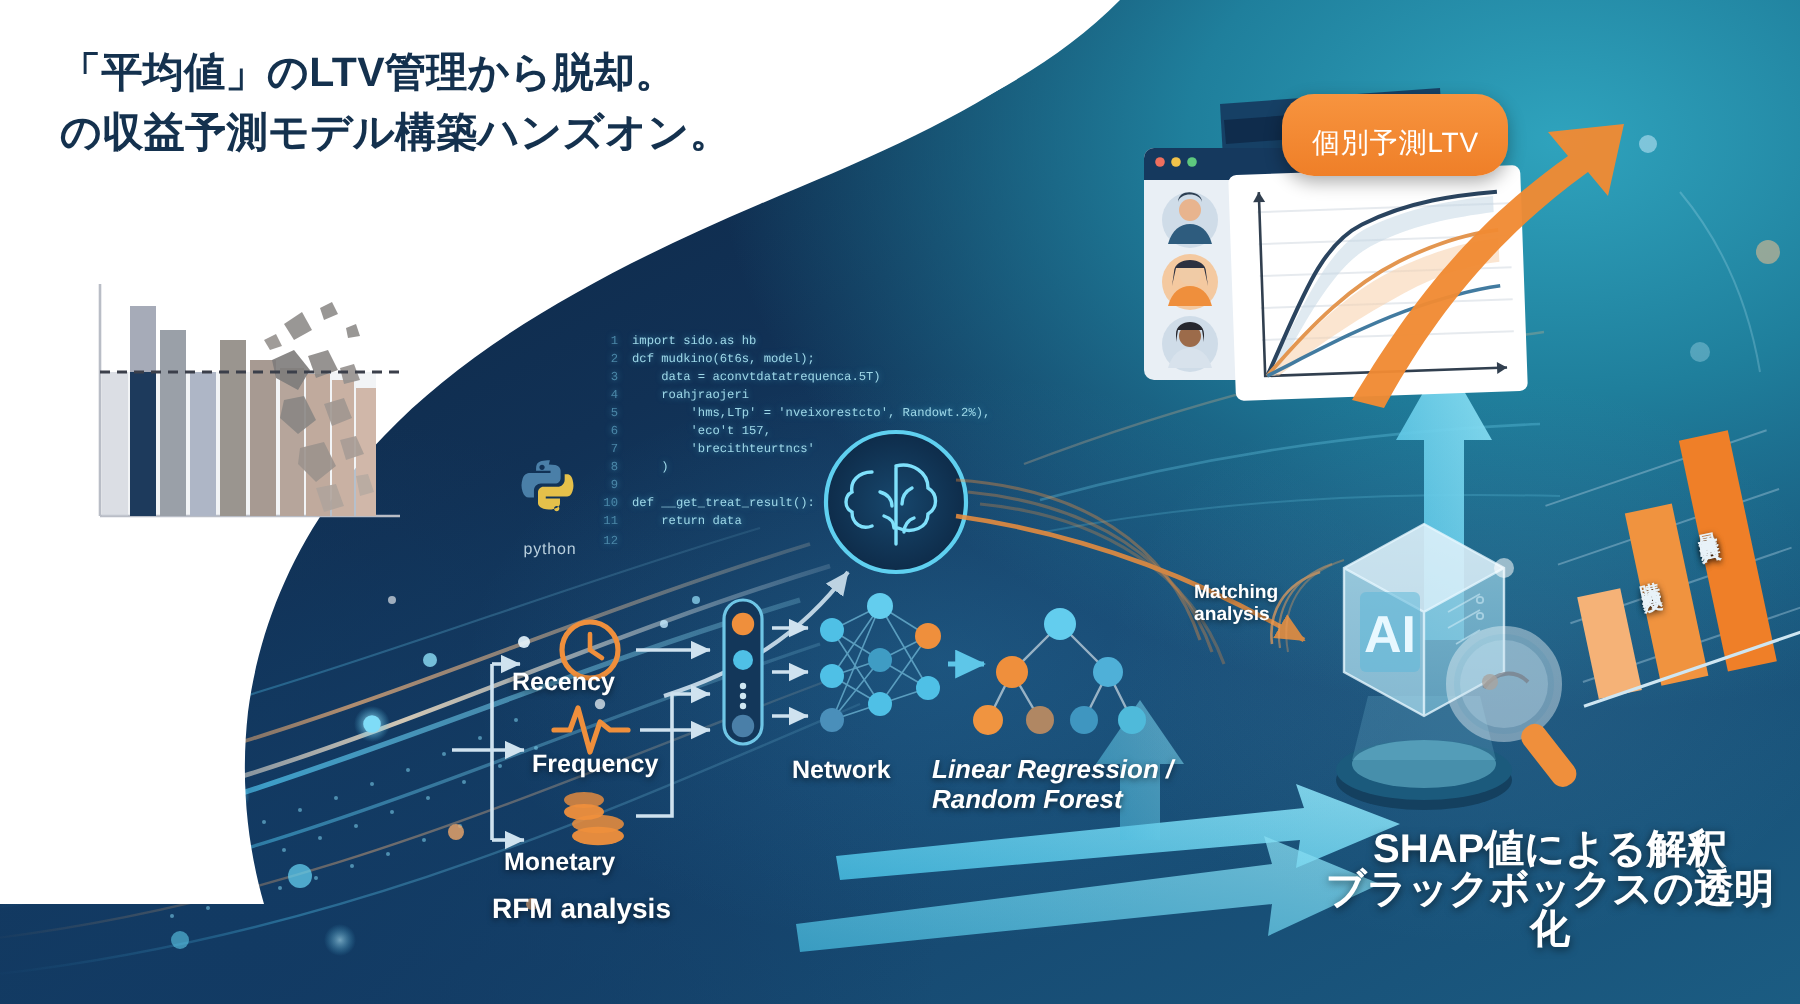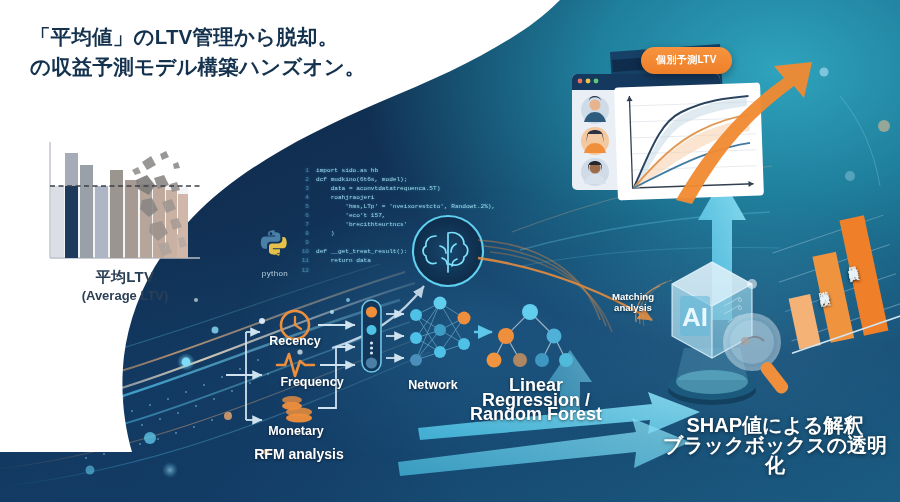--- a/index.html
+++ b/index.html
@@ -50,43 +50,43 @@
     filter:blur(.34px);
   }
   .codeblk .ln{ color:#4b87a8; display:inline-block; width:13px; text-align:right; margin-right:7px; }
 
   
   .pylogo{ position:absolute; left:258px; top:228px; z-index:27; text-align:center; }
   .pylogo .cap{ font-size:8px; color:#b9cfdd; margin-top:3px; letter-spacing:.4px; }
 
   
   .plabel{ position:absolute; color:#ffffff; font-weight:700; z-index:28;
-           text-shadow:0 1px 3px rgba(0,0,0,.55); text-align:center; }
+           text-shadow:0 1px 3px rgba(0,0,0,.55); text-align:left; }
   .lb-recency  { left:256px; top:334px; width:78px; font-size:12.5px; }
   .lb-frequency{ left:266px; top:375px; width:92px; font-size:12.5px; }
   .lb-monetary { left:252px; top:424px; width:88px; font-size:12.5px; }
   .lb-rfm      { left:246px; top:446px; width:106px; font-size:14px; }
   .lb-feature  { left:340px; top:378px; width:70px; font-size:12.5px; line-height:14px; }
   .lb-network  { left:396px; top:378px; width:74px; font-size:12.5px; }
-  .lb-forest   { left:466px; top:378px; width:140px; font-size:18px; line-height:14.5px; }
+  .lb-forest   { left:466px; top:378px; width:140px; font-size:13px; line-height:14.5px;font-style:italic; }
   .lb-matching { left:597px; top:291px; width:72px; font-size:9.6px; line-height:11px; font-weight:600; }
 
   
   .shap{
     position:absolute; left:660px; top:415px; width:230px; z-index:30;
     color:#fff; font-weight:700; text-align:center; font-size:20px; line-height:20px;
     text-shadow:0 1px 4px rgba(0,0,0,.6);
   }
 
   
   .badge{
     position:absolute; left:641px; top:47px; z-index:40;
     background:linear-gradient(180deg,#f7943f,#ef7f28);
-    color:#fff; font-weight:700; font-size:10px; letter-spacing:.4px;
-    padding:6px 15px 7px; border-radius:16px;
+    color:#fff; font-weight:400; font-size:14px; letter-spacing:.4px;
+    padding:16px 15px 7px; border-radius:16px;
     box-shadow:0 3px 9px rgba(0,0,0,.33);
   }
 
   
   .vlab{
     position:absolute; z-index:28; color:#e8f2f8; font-size:10px; font-weight:600;
     writing-mode:vertical-rl; letter-spacing:1.5px;
     text-shadow:0 1px 3px rgba(0,0,0,.6);
     transform-origin:top left;
   }
@@ -263,24 +263,20 @@
         <path d="M112,60 l10,-2 l6,12 l-9,7 l-9,-8 z" fill="#8a8784"></path>
         <path d="M132,62 l10,-3 l4,10 l-10,4 z" fill="#a09791"></path>
         <path d="M120,84 l12,-3 l6,12 l-10,8 l-9,-9 z" fill="#9c938d"></path>
         <path d="M140,80 l8,-2 l4,9 l-9,3 z" fill="#a89d96"></path>
         <path d="M128,104 l10,-2 l4,11 l-10,3 z" fill="#b0a49c"></path>
         <path d="M148,98 l6,-1 l3,9 l-7,2 z" fill="#b8aba2"></path>
         <path d="M102,30 l6,-3 l3,6 l-6,2 z" fill="#96928f"></path>
       </g>
       <line x1="20" y1="46" x2="170" y2="46" stroke="#3b3f4a" stroke-width="1.6" stroke-dasharray="5 3.5"></line>
     </svg>
-    <div class="avglabel">
-      <div class="jp">平均LTV</div>
-      <div class="en">(Average LTV)</div>
-    </div>
   </div>
 
   <div class="codeblk" id="code-host"><div><span class="ln">1</span><span>import sido.as hb</span></div><div><span class="ln">2</span><span>dcf mudkino(6t6s, model);</span></div><div><span class="ln">3</span><span>    data = aconvtdatatrequenca.5T)</span></div><div><span class="ln">4</span><span>    roahjraojeri</span></div><div><span class="ln">5</span><span>        'hms,LTp' = 'nveixorestcto', Randowt.2%),</span></div><div><span class="ln">6</span><span>        'eco't 157,</span></div><div><span class="ln">7</span><span>        'brecithteurtncs'</span></div><div><span class="ln">8</span><span>    )</span></div><div><span class="ln">9</span><span></span></div><div><span class="ln">10</span><span>def __get_treat_result():</span></div><div><span class="ln">11</span><span>    return data</span></div><div><span class="ln">12</span><span></span></div></div>
 
   <div class="pylogo">
     <svg width="34" height="34" viewBox="0 0 64 64">
       <path d="M31.9 4c-6 0-10.6 1-12 3.3-1 1.5-1 4-1 6.6h13.6v2H13.2c-3 0-5.7 1.3-7 5.4-1.3 4.6-1.4 7.5 0 12.3 1.2 3.7 3 5.4 6 5.4h4.7v-6.6c0-3.5 3-6.5 6.6-6.5h13.3c2.9 0 5.2-2.4 5.2-5.3V13.9c0-2.8-2.4-5-5.2-5.4-1.8-.3-3.7-.5-5.9-.5zm-7.4 4.2c1.4 0 2.5 1.1 2.5 2.5s-1.1 2.5-2.5 2.5-2.5-1.1-2.5-2.5 1.1-2.5 2.5-2.5z" fill="#4a7fa8"></path>
       <path d="M45.8 15.9v6.4c0 3.7-3.1 6.7-6.6 6.7H25.9c-2.9 0-5.2 2.5-5.2 5.3v10c0 2.8 2.5 4.5 5.2 5.3 3.3 1 6.4 1.1 10.3 0 2.6-.7 5.2-2.2 5.2-5.3v-4.2H28v-2h20.1c3 0 4.2-2.1 5.2-5.3 1.1-3.3 1-6.4 0-10.3-.7-3.1-2.2-5.4-5.2-5.4h-2.3zM38.3 47c1.4 0 2.5 1.1 2.5 2.5s-1.1 2.5-2.5 2.5-2.5-1.1-2.5-2.5 1.1-2.5 2.5-2.5z" fill="#e5c04a"></path>
     </svg>
     <div class="cap">python</div>

